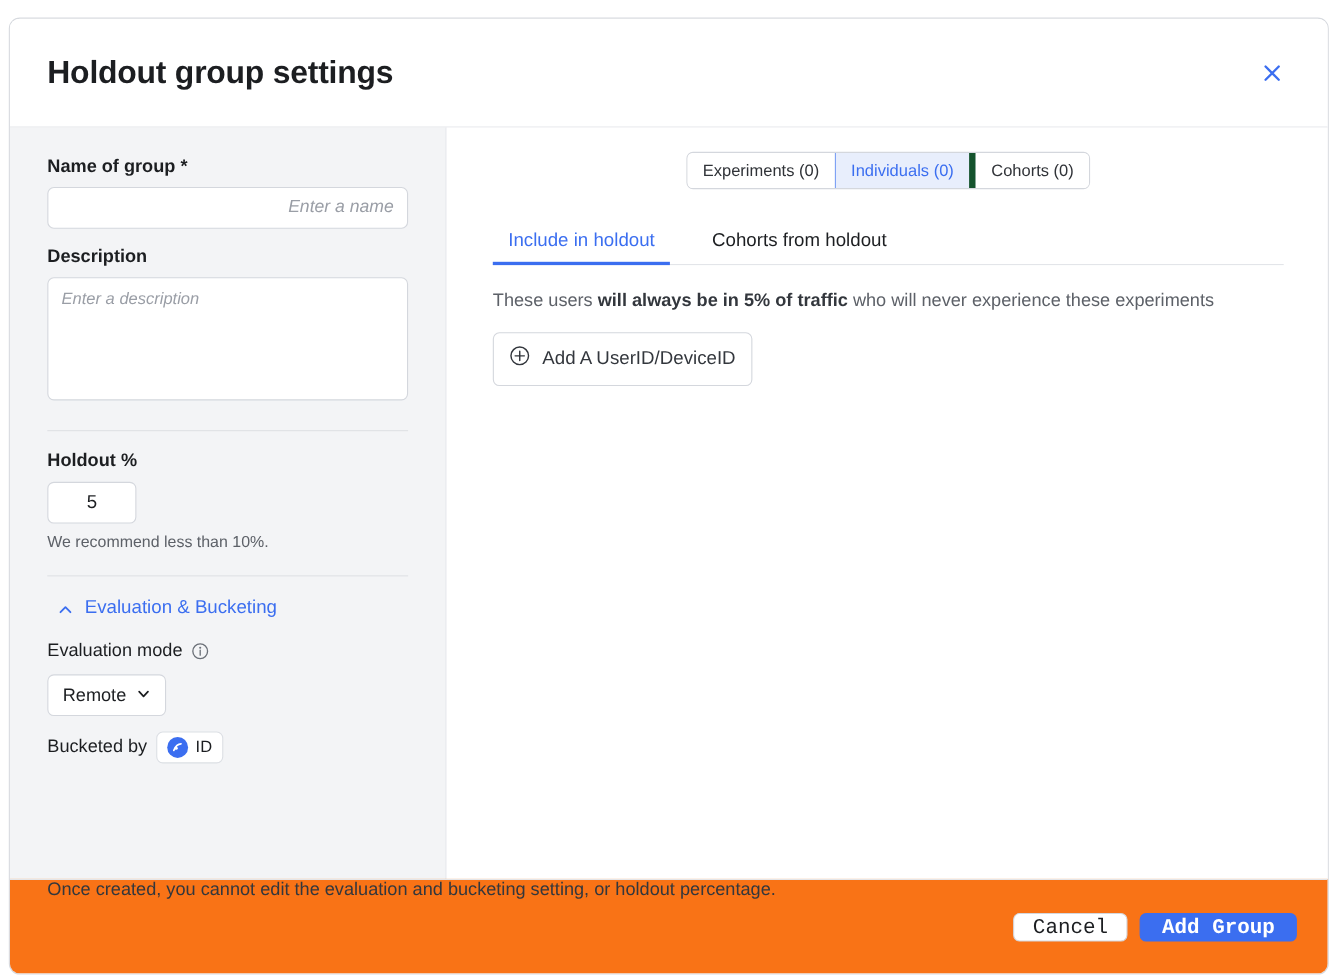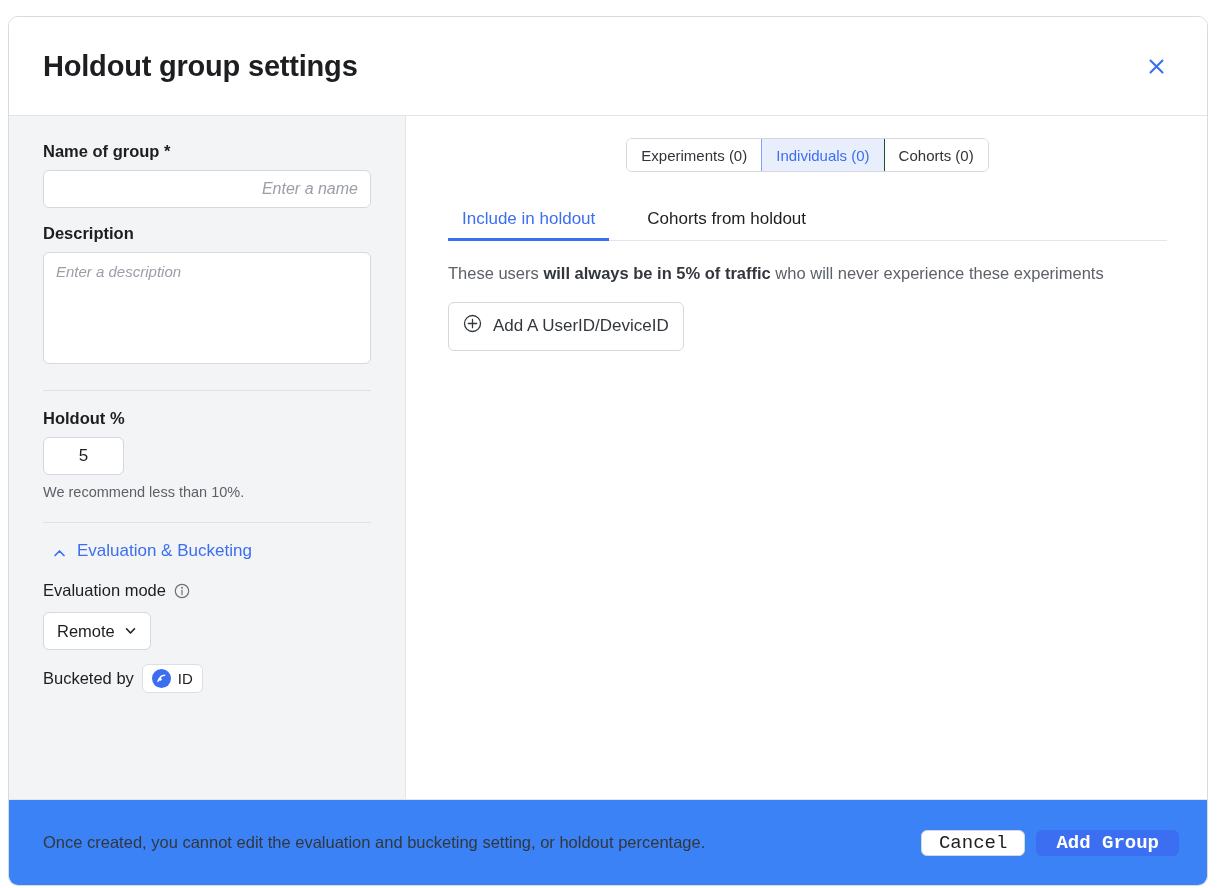--- a/index.html
+++ b/index.html
@@ -223,21 +223,21 @@
     border-right: 1px solid #d4d7dd;
     background: #fff;
     box-sizing: border-box;
     height: 100%;
   }
   .seg:last-child { border-right: none; }
   .seg.active {
     background: #e8eefc;
     color: #3b6ef0;
     border-left: 1px solid #7fa2f5;
-    border-right: 1px solid #14532d;
+    border-right: 6px solid #14532d;
     margin-left: -1px;
   }
   .tabs {
     display: flex;
     gap: 24px;
     border-bottom: 1px solid #e3e5e9;
     margin-top: 37px;
   }
   .tab {
     font-size: 17px;
@@ -273,23 +273,22 @@
     color: #33373d;
     cursor: pointer;
     box-sizing: border-box;
   }
 
   
   .dlg-footer {
     height: 86px;
     flex: 0 0 86px;
     border-top: 1px solid #e3e5e9;
-    background: #3b82f6;
-    display: flex;
-    align-items: center;
+    background: #f97316;
+    display: flex;
     justify-content: space-between;
     padding: 0 28px 0 34px;
     box-sizing: border-box;
   }
   .footer-note {
     font-size: 16.5px;
     color: #33373d;
   }
   .footer-actions { display: flex; align-items: center; gap: 11px; }
   .btn {

